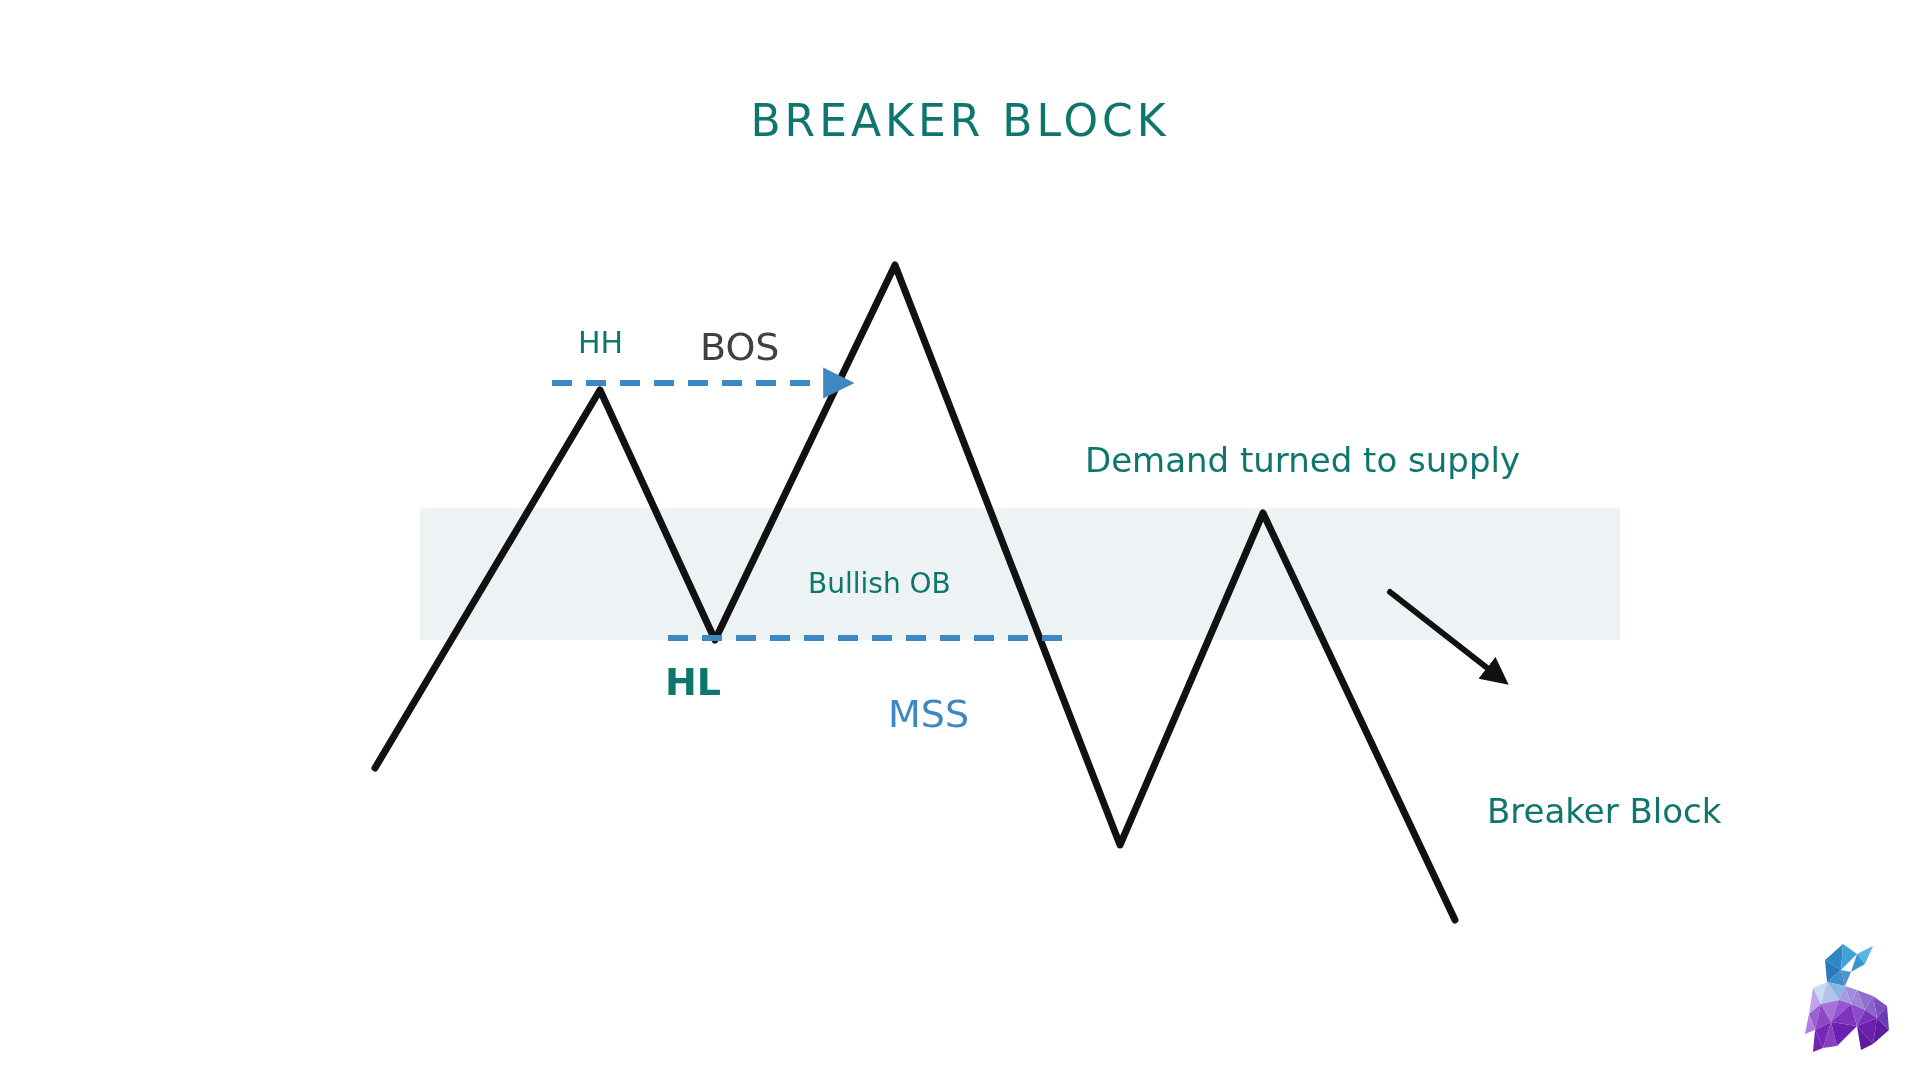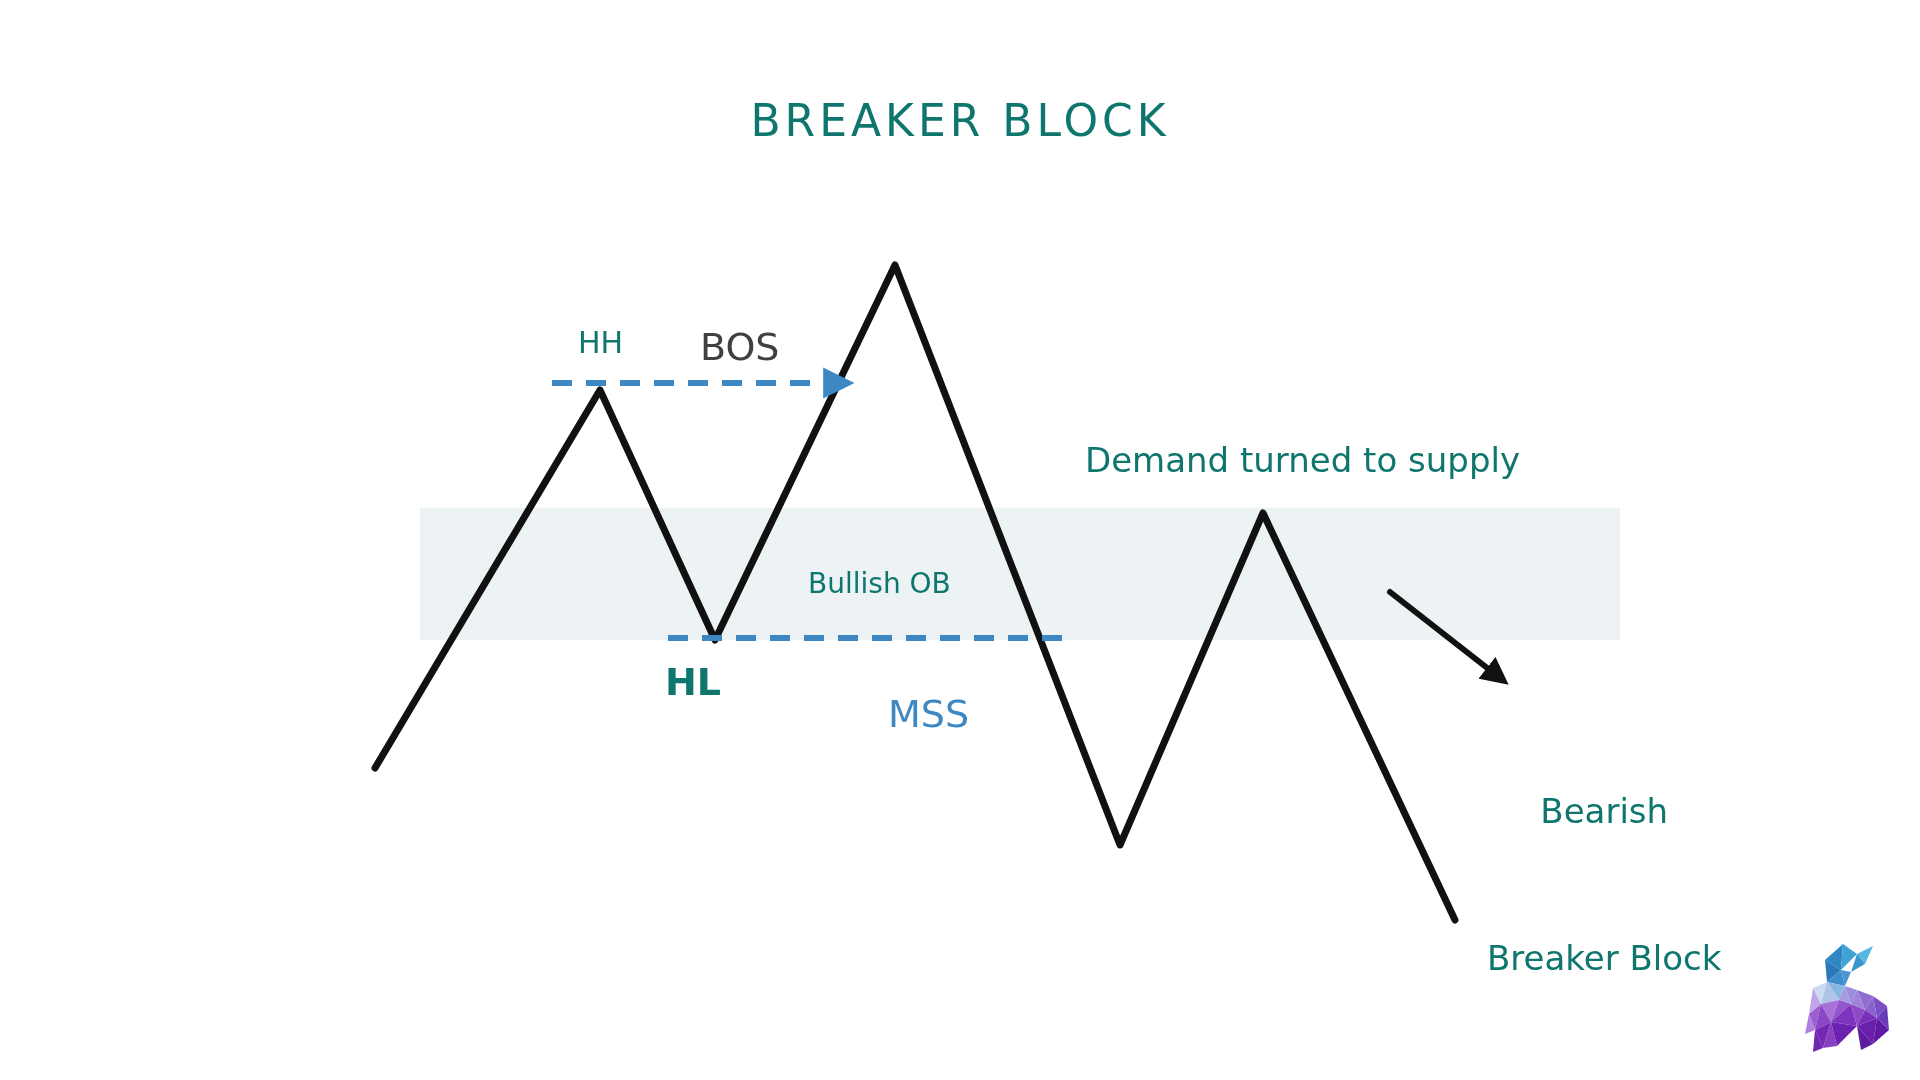--- a/index.html
+++ b/index.html
@@ -58,21 +58,20 @@
 
 <div class="txt hand" id="lbl-hl">HL</div>
 
 <div class="txt hand" id="lbl-mss">MSS</div>
 
 <div class="txt hand" id="lbl-ob">Bullish OB</div>
 
 <div class="txt hand" id="lbl-demand">Demand turned to supply</div>
 
 <div class="txt hand" id="lbl-bbb">
-  <div>Bearish</div>
   <div>Breaker Block</div>
 </div>
 
 <svg id="logo" viewBox="0 0 110 130">
   <g>
     <polygon points="30,30 48,14 46,40" fill="#2f86c5"></polygon>
     <polygon points="48,14 62,24 46,40" fill="#3fa3d6"></polygon>
     <polygon points="62,24 78,16 70,34" fill="#56b7e0"></polygon>
     <polygon points="70,34 62,24 56,42" fill="#3a95cf"></polygon>
     <polygon points="30,30 46,40 32,52" fill="#2b78bb"></polygon>

